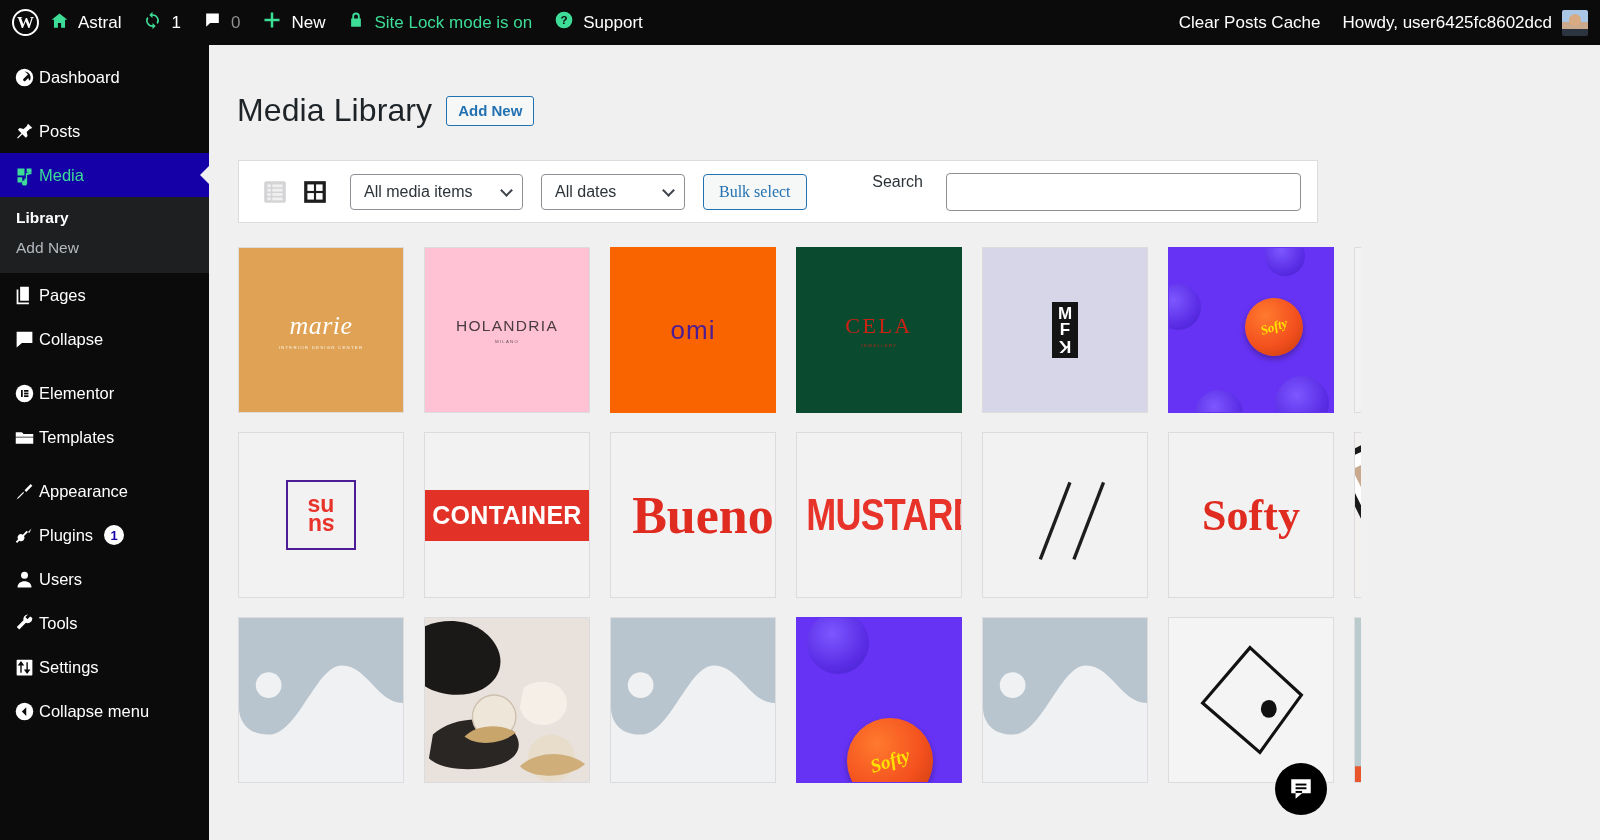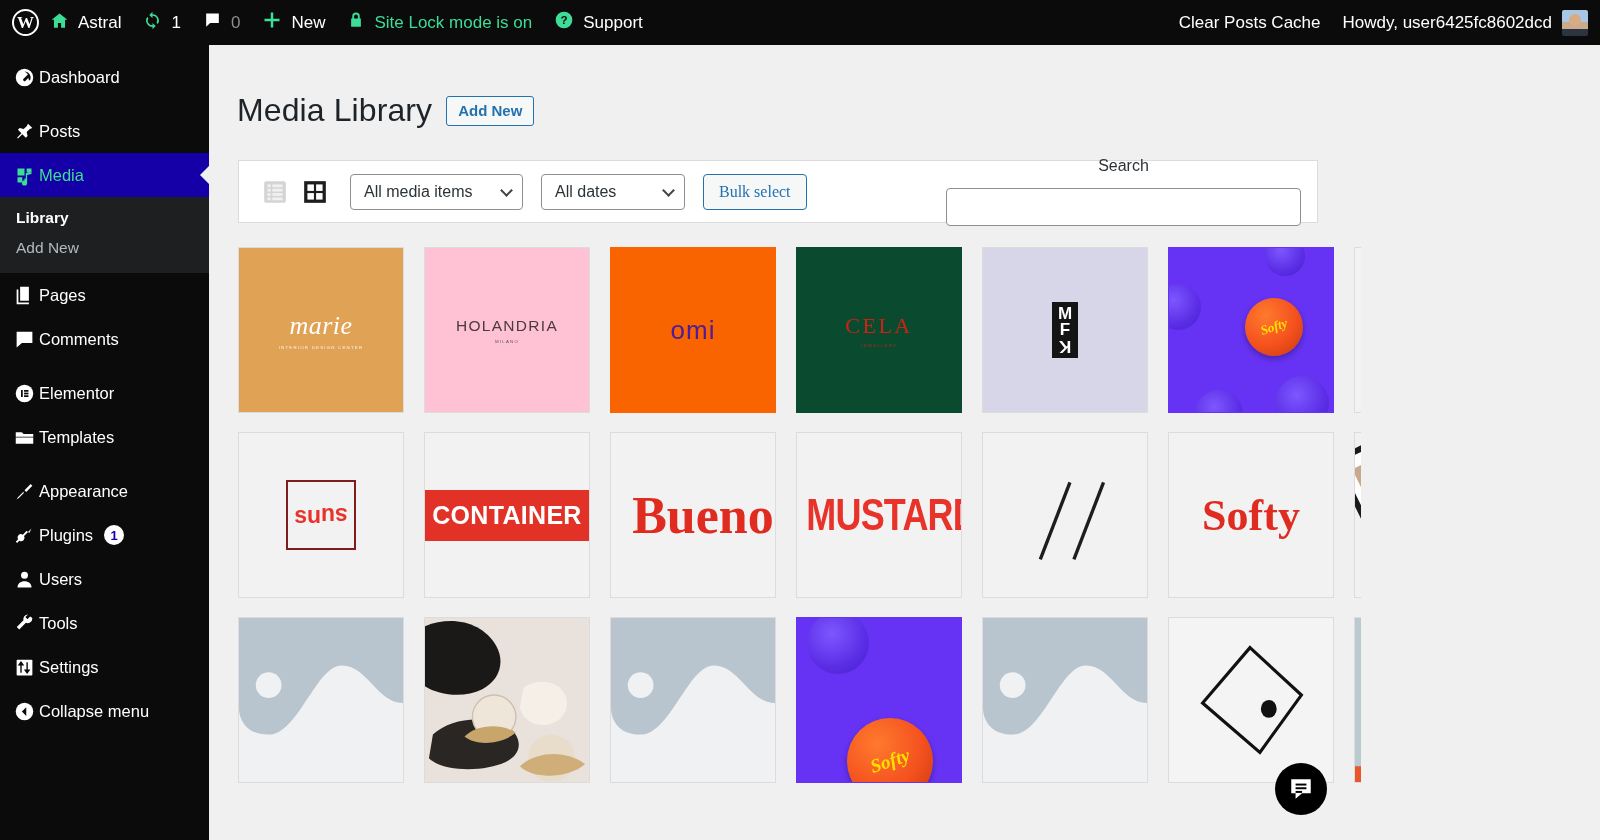--- a/index.html
+++ b/index.html
@@ -150,21 +150,21 @@
   }
   #media-filter-select { width: 173px; }
   #date-filter-select { width: 144px; }
   .bulk-btn {
     height: 36px; border: 1px solid #2271b1; border-radius: 4px;
     background: #f6f7f7; color: #2271b1;
     font-size: 16px; padding: 0 15px; line-height: 34px;
     font-family: Liberation Serif, serif;
     cursor: pointer;
   }
-  .search-wrap { margin-left: auto; display: flex; align-items: center; gap: 13px; flex-direction: column; }
+  .search-wrap { margin-left: auto; display: flex; gap: 23px; }
   .search-label { font-size: 16px; color: #2c3338; }
   #search-input {
     width: 355px; height: 38px;
     border: 1px solid #8c8f94; border-radius: 4px;
     background: #ffffff; padding: 0 10px;
     font-size: 16px; font-family: "Liberation Sans", sans-serif;
     color: #2c3338;
   }
 
   
@@ -344,21 +344,21 @@
     </span>
     <span class="mi-label">Pages</span>
   </div>
 
   <div class="menu-item">
     <span class="mi-icon">
       <svg viewBox="0 0 24 24">
           <path d="M3 3h18v13H9l-6 5z"></path>
         </svg>
     </span>
-    <span class="mi-label">Comments</span>
+    <span class="mi-label">Collapse</span>
   </div>
 
   <div class="menu-gap"></div>
 
   <div class="menu-item">
     <span class="mi-icon">
       <svg viewBox="0 0 24 24">
           <circle cx="12" cy="12" r="10"></circle>
           <rect x="8" y="8" width="2" height="8" fill="#0b0b0b"></rect>
           <rect x="11.5" y="8" width="5" height="2" fill="#0b0b0b"></rect>
@@ -550,21 +550,21 @@
     </div>
 
     <div class="tile">
       <div class="tile-inner" style="background:#f2f2f3">
         <div class="w-serif" style="color:#e02b20;font-size:54px;font-weight:700;white-space:nowrap;transform:translateX(6px)">Cela</div>
       </div>
     </div>
 
     <div class="tile">
       <div class="tile-inner" style="background:#f2f2f3">
-        <div style="border:2px solid #7f1d1d;width:70px;height:70px;display:flex;flex-direction:row;align-items:center;justify-content:center;line-height:.9">
+        <div style="border:2px solid #4c1d95;width:70px;height:70px;display:flex;flex-direction:column;align-items:center;justify-content:center;line-height:.9">
           <span class="w-sans" style="color:#e8332a;font-size:23px;font-weight:700">su</span>
           <span class="w-sans" style="color:#e8332a;font-size:23px;font-weight:700;transform:rotate(180deg)">su</span>
         </div>
       </div>
     </div>
 
     <div class="tile">
       <div class="tile-inner" style="background:#f2f2f3">
         <div style="background:#e23127;width:180%;padding:11px 0;display:flex;align-items:center;justify-content:center">
           <span class="w-sans" style="color:#fff;font-size:25px;font-weight:700;letter-spacing:.3px">CONTAINER</span>

